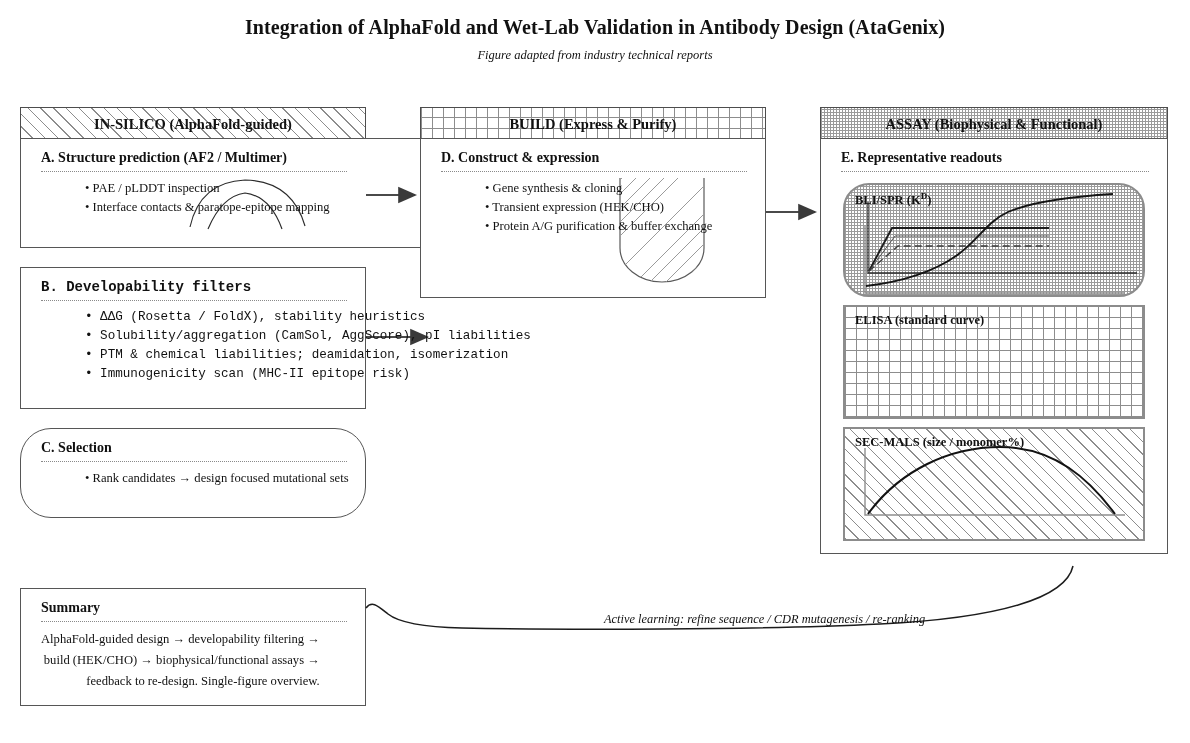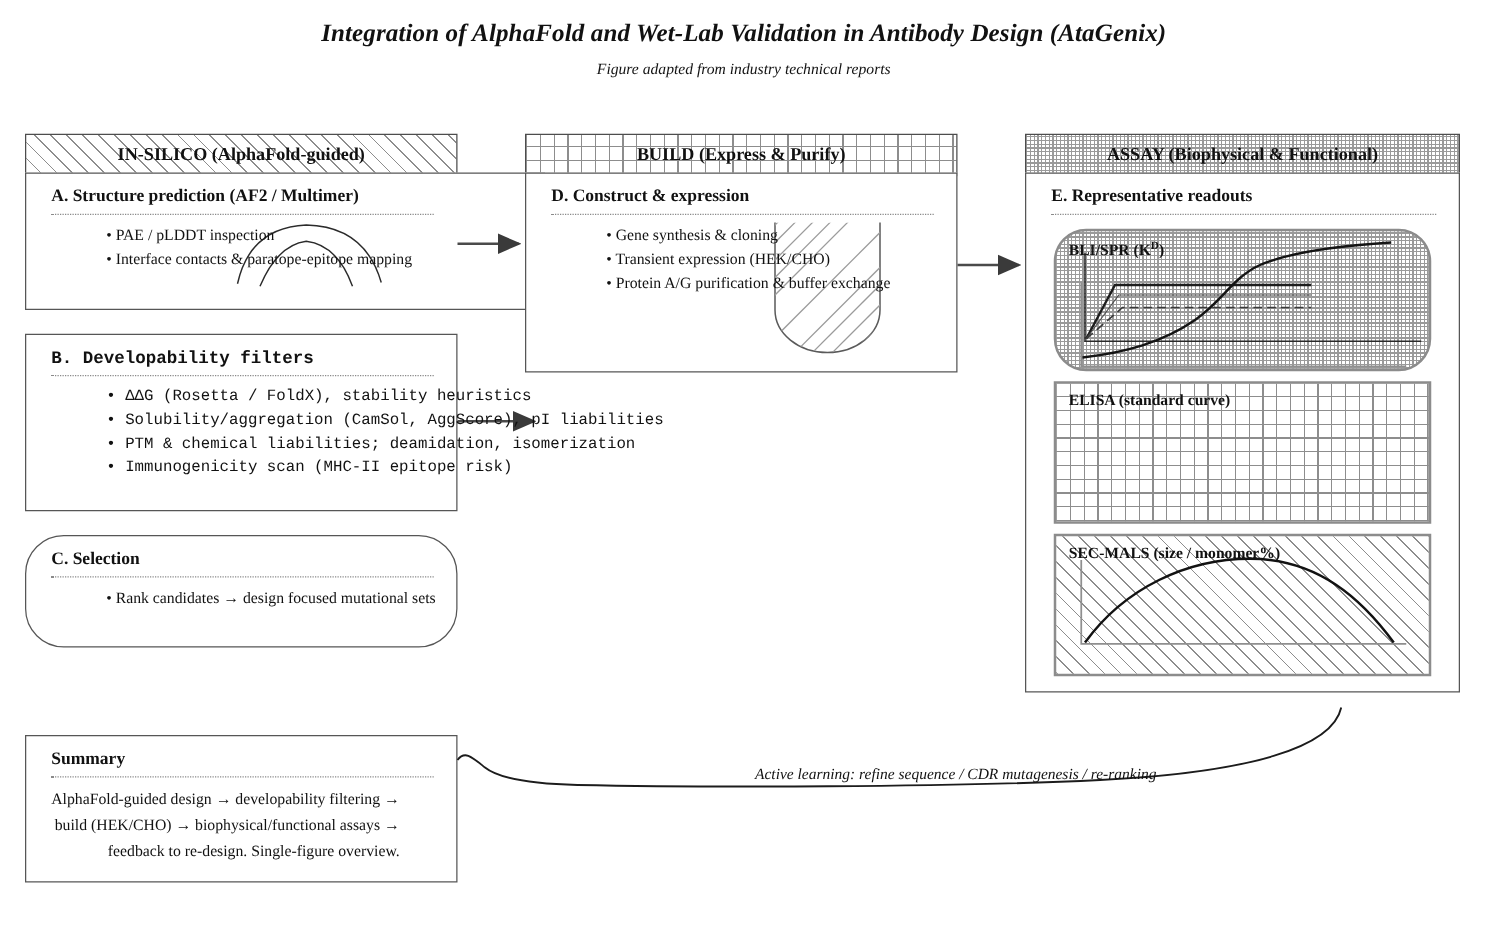--- a/index.html
+++ b/index.html
@@ -18,21 +18,20 @@
 
   .fig-title {
     position: absolute;
     left: 0;
     top: 16px;
     width: 1190px;
     text-align: center;
     font-size: 20px;
     font-weight: bold;
     letter-spacing: 0.1px;
-    font-style: italic;
   }
   .fig-subtitle {
     position: absolute;
     left: 0;
     top: 48px;
     width: 1190px;
     text-align: center;
     font-size: 12.5px;
     font-style: italic;
   }

